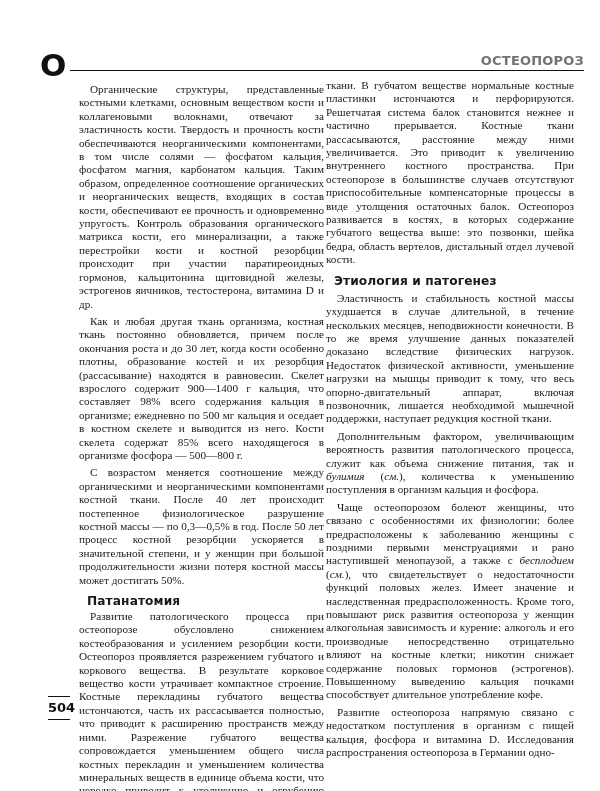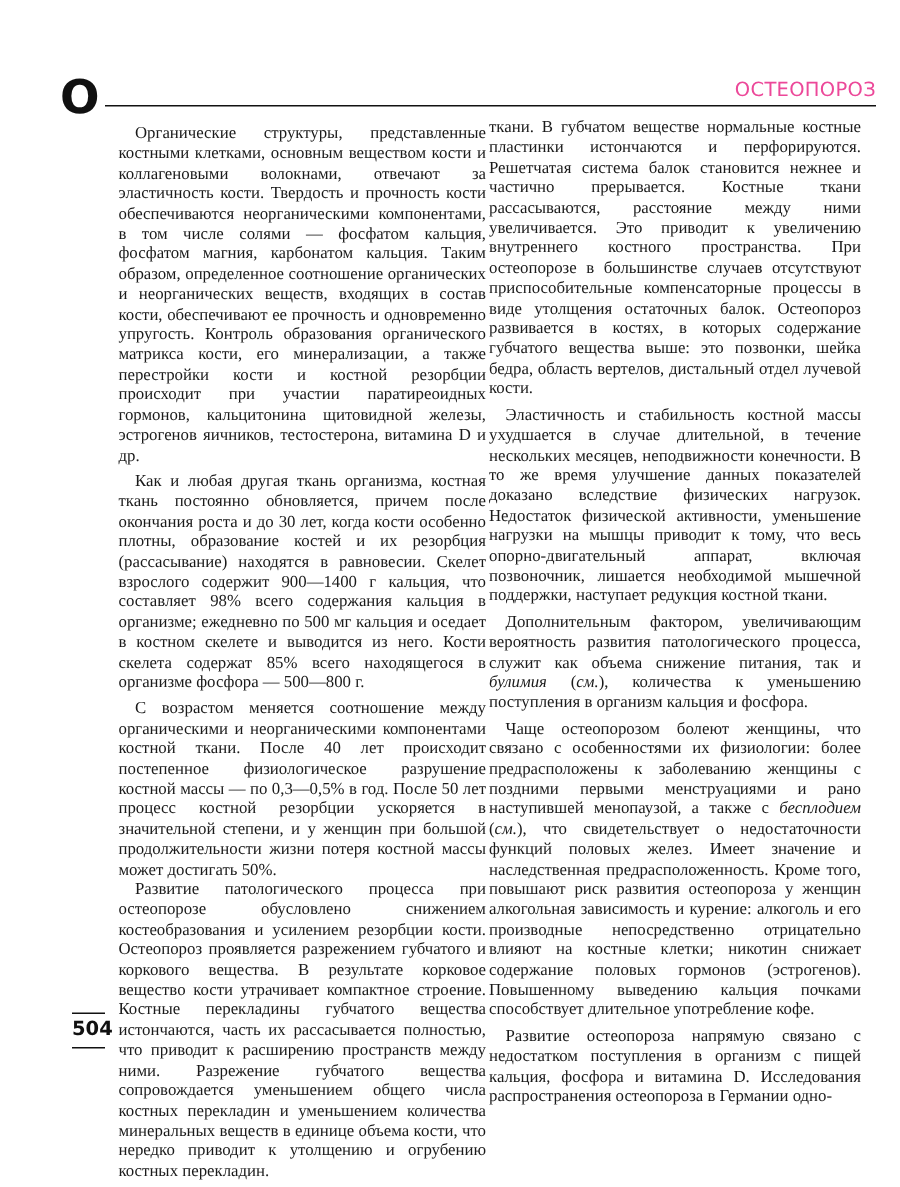--- a/index.html
+++ b/index.html
@@ -4,61 +4,63 @@
 <style>
   html, body { margin: 0; padding: 0; background: #ffffff; }
   body { width: 600px; height: 791px; position: relative; overflow: hidden; color: #1a1a1a; }
   .letter {
     position: absolute; left: 40px; top: 50px;
     font-family: "DejaVu Sans", sans-serif; font-weight: bold; font-size: 31px; line-height: 31px; color: #111;
   }
   .header-rule { position: absolute; left: 70px; right: 16px; top: 70px; height: 0; border-top: 1.5px solid #111; }
   .running-title {
     position: absolute; right: 16px; top: 53px;
-    font-family: "DejaVu Sans", sans-serif; font-weight: normal; font-size: 13px; letter-spacing: 0.2px; color: #ec4899;
+    font-family: "DejaVu Sans", sans-serif; font-weight: bold; font-size: 13px; letter-spacing: 0.2px; color: #737373;
   }
   .col {
     position: absolute; top: 79px; width: 245px;
     font-family: "Liberation Serif", serif; font-size: 11.2px; line-height: 13.4px; text-align: justify;
     hyphens: manual;
   }
   .col.left { left: 79px; }
   .col.right { left: 326px; width: 248px; }
   .col p { margin: 0; text-indent: 0; }
   .col p.ind { text-indent: 11px; margin-top: 4px; }
   .col p.first { text-indent: 0; margin-top: 0; }
   .col h2 {
     font-family: "DejaVu Sans", sans-serif; font-weight: bold; font-size: 12.2px; line-height: 14px;
     margin: 7px 0 2px 8px; letter-spacing: 0.1px;
   }
   .col em { }
-  .pagenum-wrap { position: absolute; left: 48px; top: 675px; width: 22px; }
+  .pagenum-wrap { position: absolute; left: 48px; top: 696px; width: 22px; }
   .pn-rule { border-top: 1px solid #111; width: 22px; height: 0; }
   .pagenum {
     font-family: "DejaVu Sans", sans-serif; font-size: 13px; line-height: 14px; font-weight: bold;
     margin: 4px 0 4px 0; color: #111;
   }
 </style>
 </head>
 <body>
 
 <div class="letter">О</div>
 <div class="header-rule"></div>
 <div class="running-title">ОСТЕОПОРОЗ</div>
 
 <div class="col left">
   <p class="ind">Органические структуры, представленные костными клетками, основным веществом кости и коллагеновыми волокнами, отвечают за эластичность кости. Твердость и прочность кости обеспечиваются неорганическими компонентами, в том числе солями — фосфатом кальция, фосфатом магния, карбонатом кальция. Таким образом, определенное соотношение органических и неорганических веществ, входящих в состав кости, обеспечивают ее прочность и одновременно упругость. Контроль образования органического матрикса кости, его минерализации, а также перестройки кости и костной резорбции происходит при участии паратиреоидных гормонов, кальцитонина щитовидной железы, эстрогенов яичников, тестостерона, витамина D и др.</p>
   <p class="ind">Как и любая другая ткань организма, костная ткань постоянно обновляется, причем после окончания роста и до 30 лет, когда кости особенно плотны, образование костей и их резорбция (рассасывание) находятся в равновесии. Скелет взрослого содержит 900—1400 г кальция, что составляет 98% всего содержания кальция в организме; ежедневно по 500 мг кальция и оседает в костном скелете и выводится из него. Кости скелета содержат 85% всего находящегося в организме фосфора — 500—800 г.</p>
   <p class="ind">С возрастом меняется соотношение между органическими и неорганическими компонентами костной ткани. После 40 лет происходит постепенное физиологическое разрушение костной массы — по 0,3—0,5% в год. После 50 лет процесс костной резорбции ускоряется в значительной степени, и у женщин при большой продолжительности жизни потеря костной массы может достигать 50%.</p>
+  <h2>Патанатомия</h2>
   <p class="ind" style="margin-top:0">Развитие патологического процесса при остеопорозе обусловлено снижением костеобразования и усилением резорбции кости. Остеопороз проявляется разрежением губчатого и коркового вещества. В результате корковое вещество кости утрачивает компактное строение. Костные перекладины губчатого вещества истончаются, часть их рассасывается полностью, что приводит к расширению пространств между ними. Разрежение губчатого вещества сопровождается уменьшением общего числа костных перекладин и уменьшением количества минеральных веществ в единице объема кости, что нередко приводит к утолщению и огрубению костных перекладин.</p>
 
 </div>
 
 <div class="col right">
   <p class="first">ткани. В губчатом веществе нормальные костные пластинки истончаются и перфорируются. Решетчатая система балок становится нежнее и частично прерывается. Костные ткани рассасываются, расстояние между ними увеличивается. Это приводит к увеличению внутреннего костного пространства. При остеопорозе в большинстве случаев отсутствуют приспособительные компенсаторные процессы в виде утолщения остаточных балок. Остеопороз развивается в костях, в которых содержание губчатого вещества выше: это позвонки, шейка бедра, область вертелов, дистальный отдел лучевой кости.</p>
+  <h2>Этиология и патогенез</h2>
   <p class="ind">Эластичность и стабильность костной массы ухудшается в случае длительной, в течение нескольких месяцев, неподвижности конечности. В то же время улучшение данных показателей доказано вследствие физических нагрузок. Недостаток физической активности, уменьшение нагрузки на мышцы приводит к тому, что весь опорно-двигательный аппарат, включая позвоночник, лишается необходимой мышечной поддержки, наступает редукция костной ткани.</p>
   <p class="ind">
     <span>Дополнительным фактором, увеличивающим вероятность развития патологического процесса, служит как объема снижение питания, так и </span><em>булимия</em><span> (</span><em>см.</em><span>), количества к уменьшению поступления в организм кальция и фосфора.</span>
   </p>
   <p class="ind">
     <span>Чаще остеопорозом болеют женщины, что связано с особенностями их физиологии: более предрасположены к заболеванию женщины с поздними первыми менструациями и рано наступившей менопаузой, а также с </span><em>бесплодием</em><span> (</span><em>см.</em><span>), что свидетельствует о недостаточности функций половых желез. Имеет значение и наследственная предрасположенность. Кроме того, повышают риск развития остеопороза у женщин алкогольная зависимость и курение: алкоголь и его производные непосредственно отрицательно влияют на костные клетки; никотин снижает содержание половых гормонов (эстрогенов). Повышенному выведению кальция почками способствует длительное употребление кофе.</span>
   </p>
   <p class="ind">Развитие остеопороза напрямую связано с недостатком поступления в организм с пищей кальция, фосфора и витамина D. Исследования распространения остеопороза в Германии одно-</p>
 </div>
 

